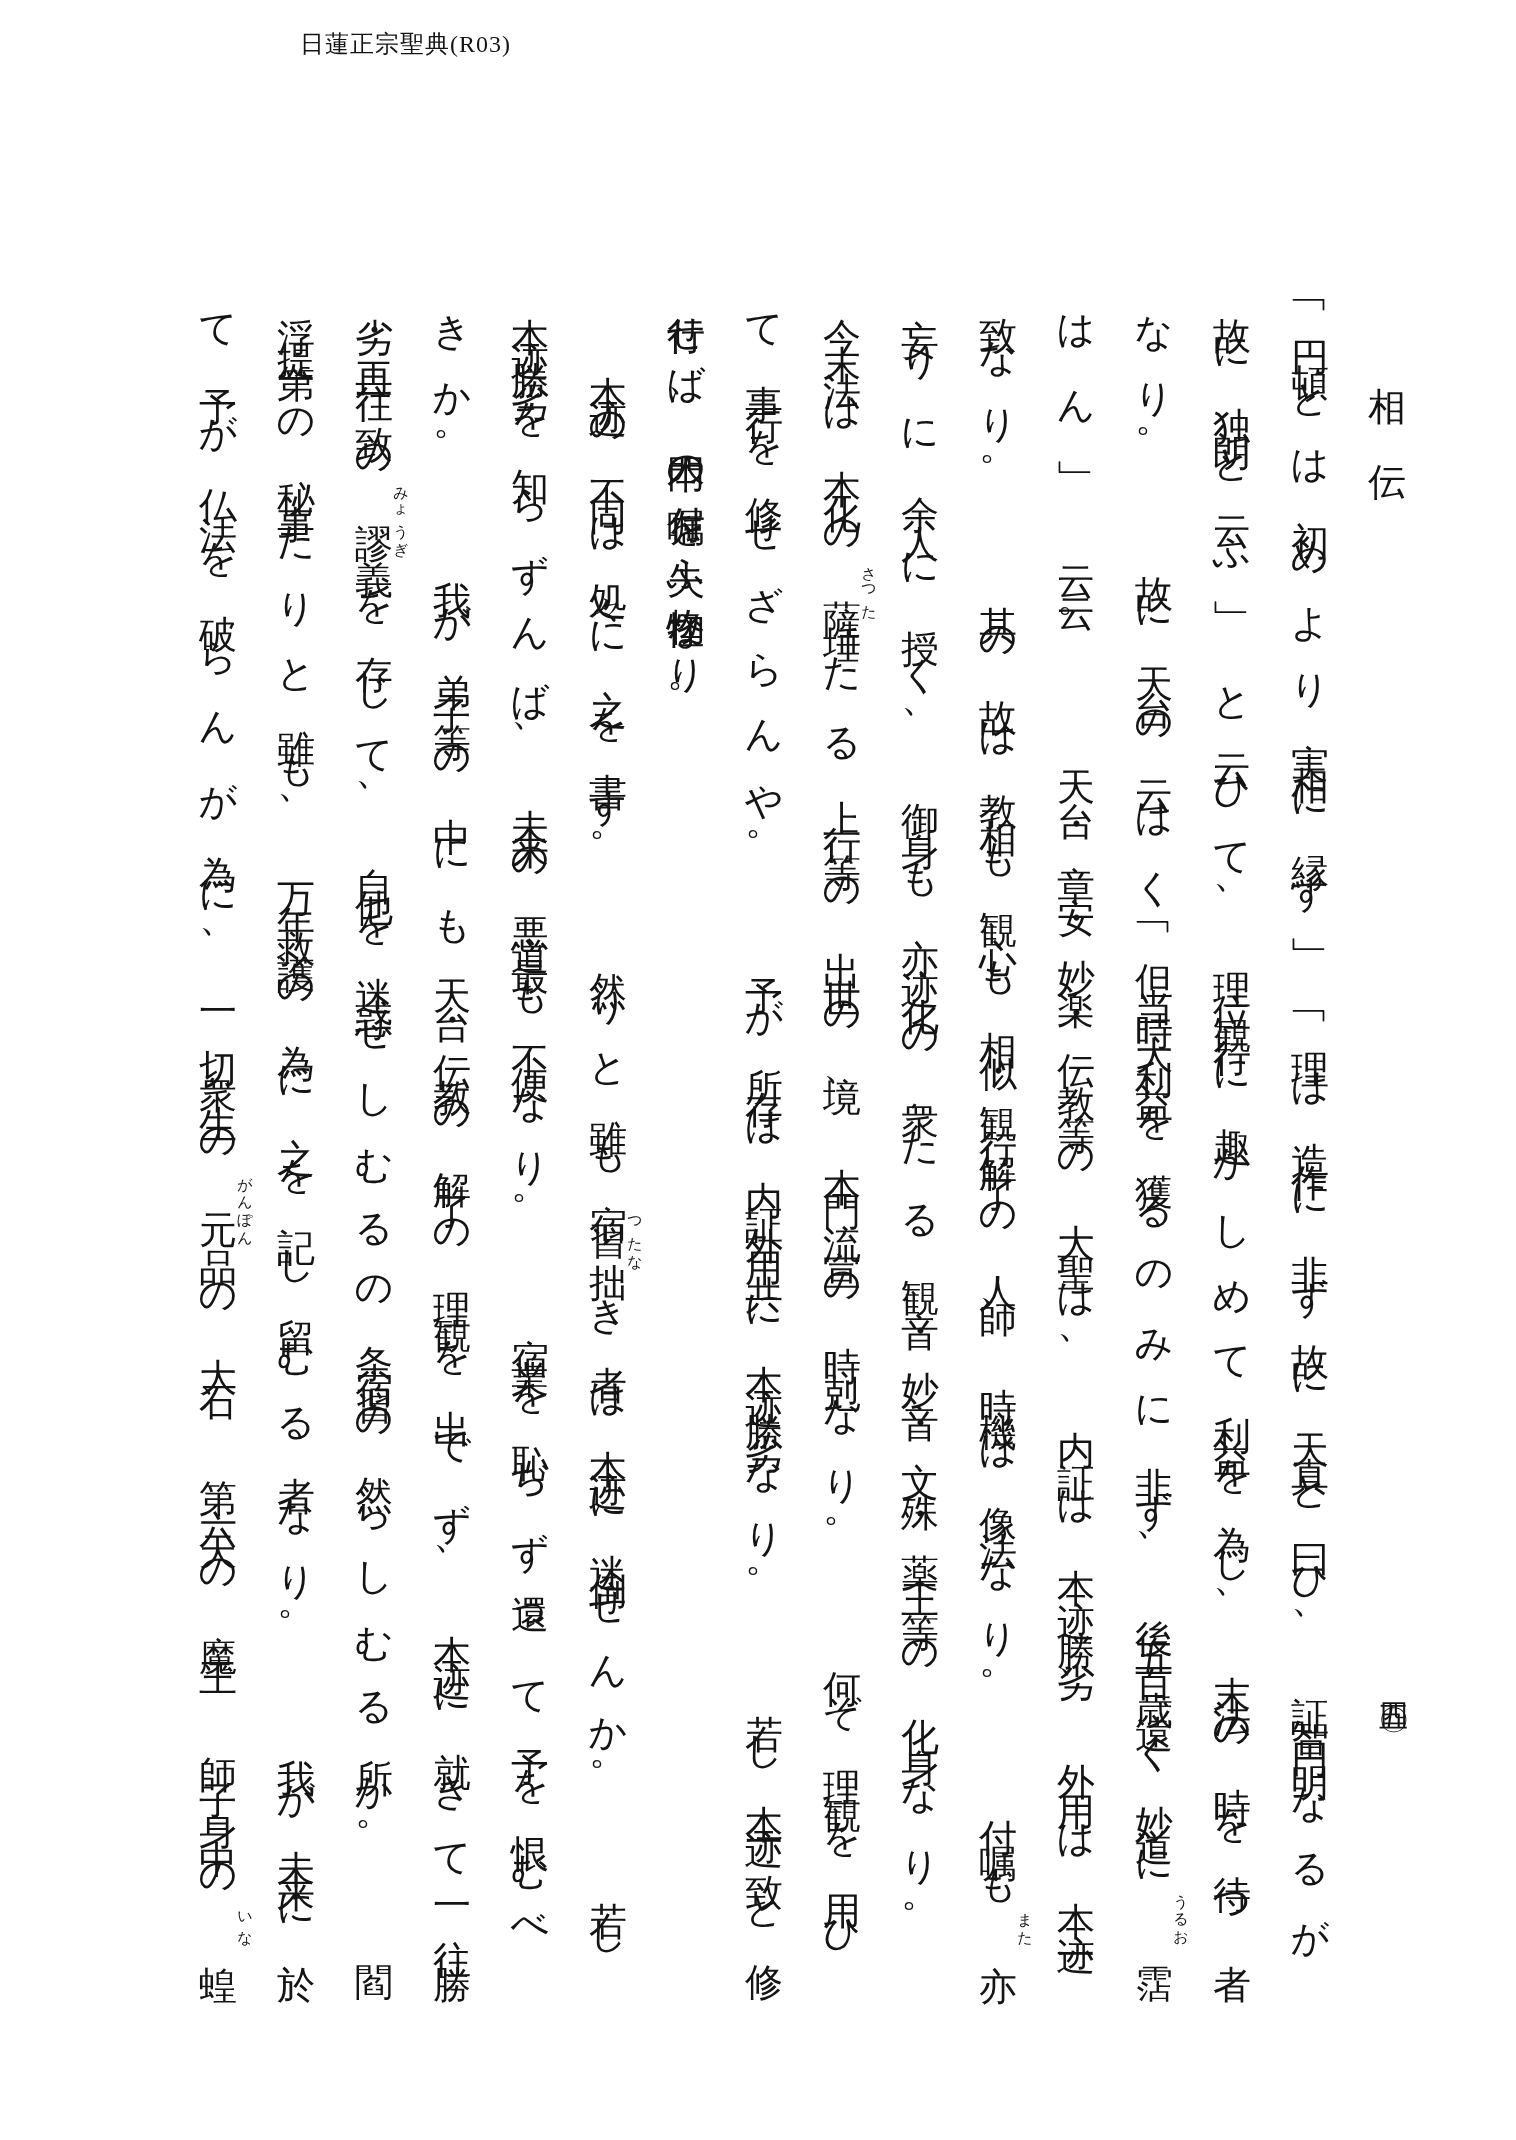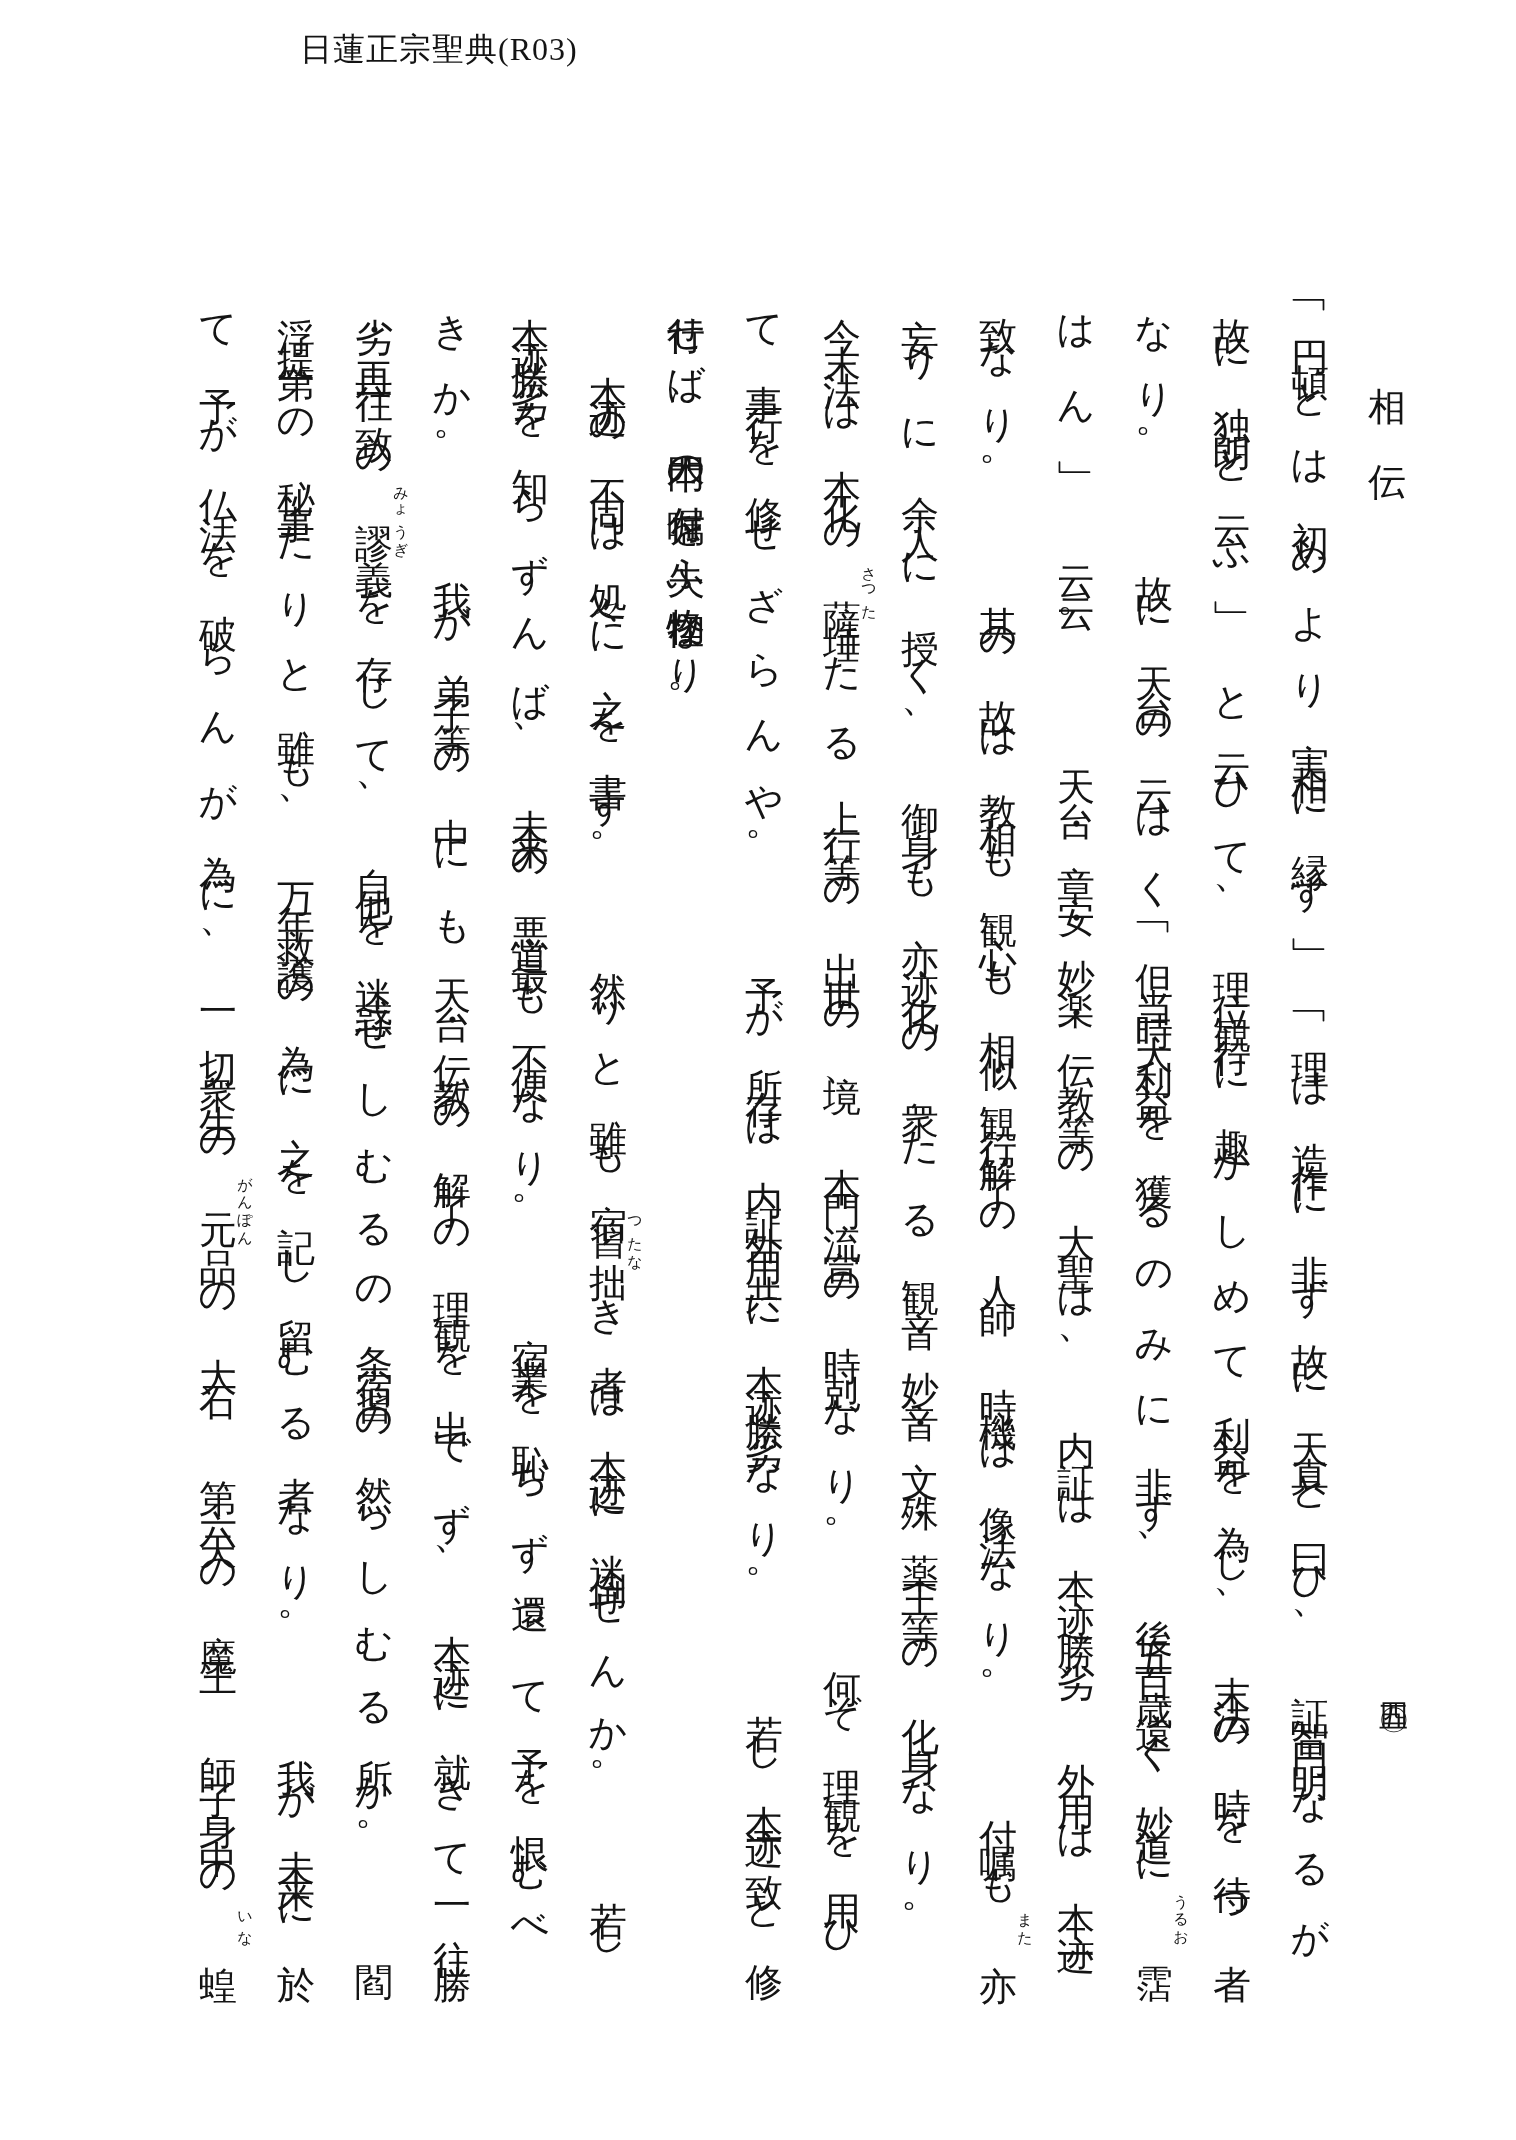--- a/index.html
+++ b/index.html
@@ -7,21 +7,21 @@
     position:relative;
     width:1516px; height:2140px;
     background:#ffffff;
     color:#141414;
     font-family:"Liberation Serif","DejaVu Serif",serif;
     overflow:hidden;
   }
   .header {
     position:absolute;
     left:300px; top:28px;
-    font-size:32px;
+    font-size:24px;
     letter-spacing:1px;
     white-space:nowrap;
   }
   .section-title {
     position:absolute;
     left:1361px; top:357px;
     writing-mode:vertical-rl;
     font-size:38px;
     letter-spacing:78px;
   }

